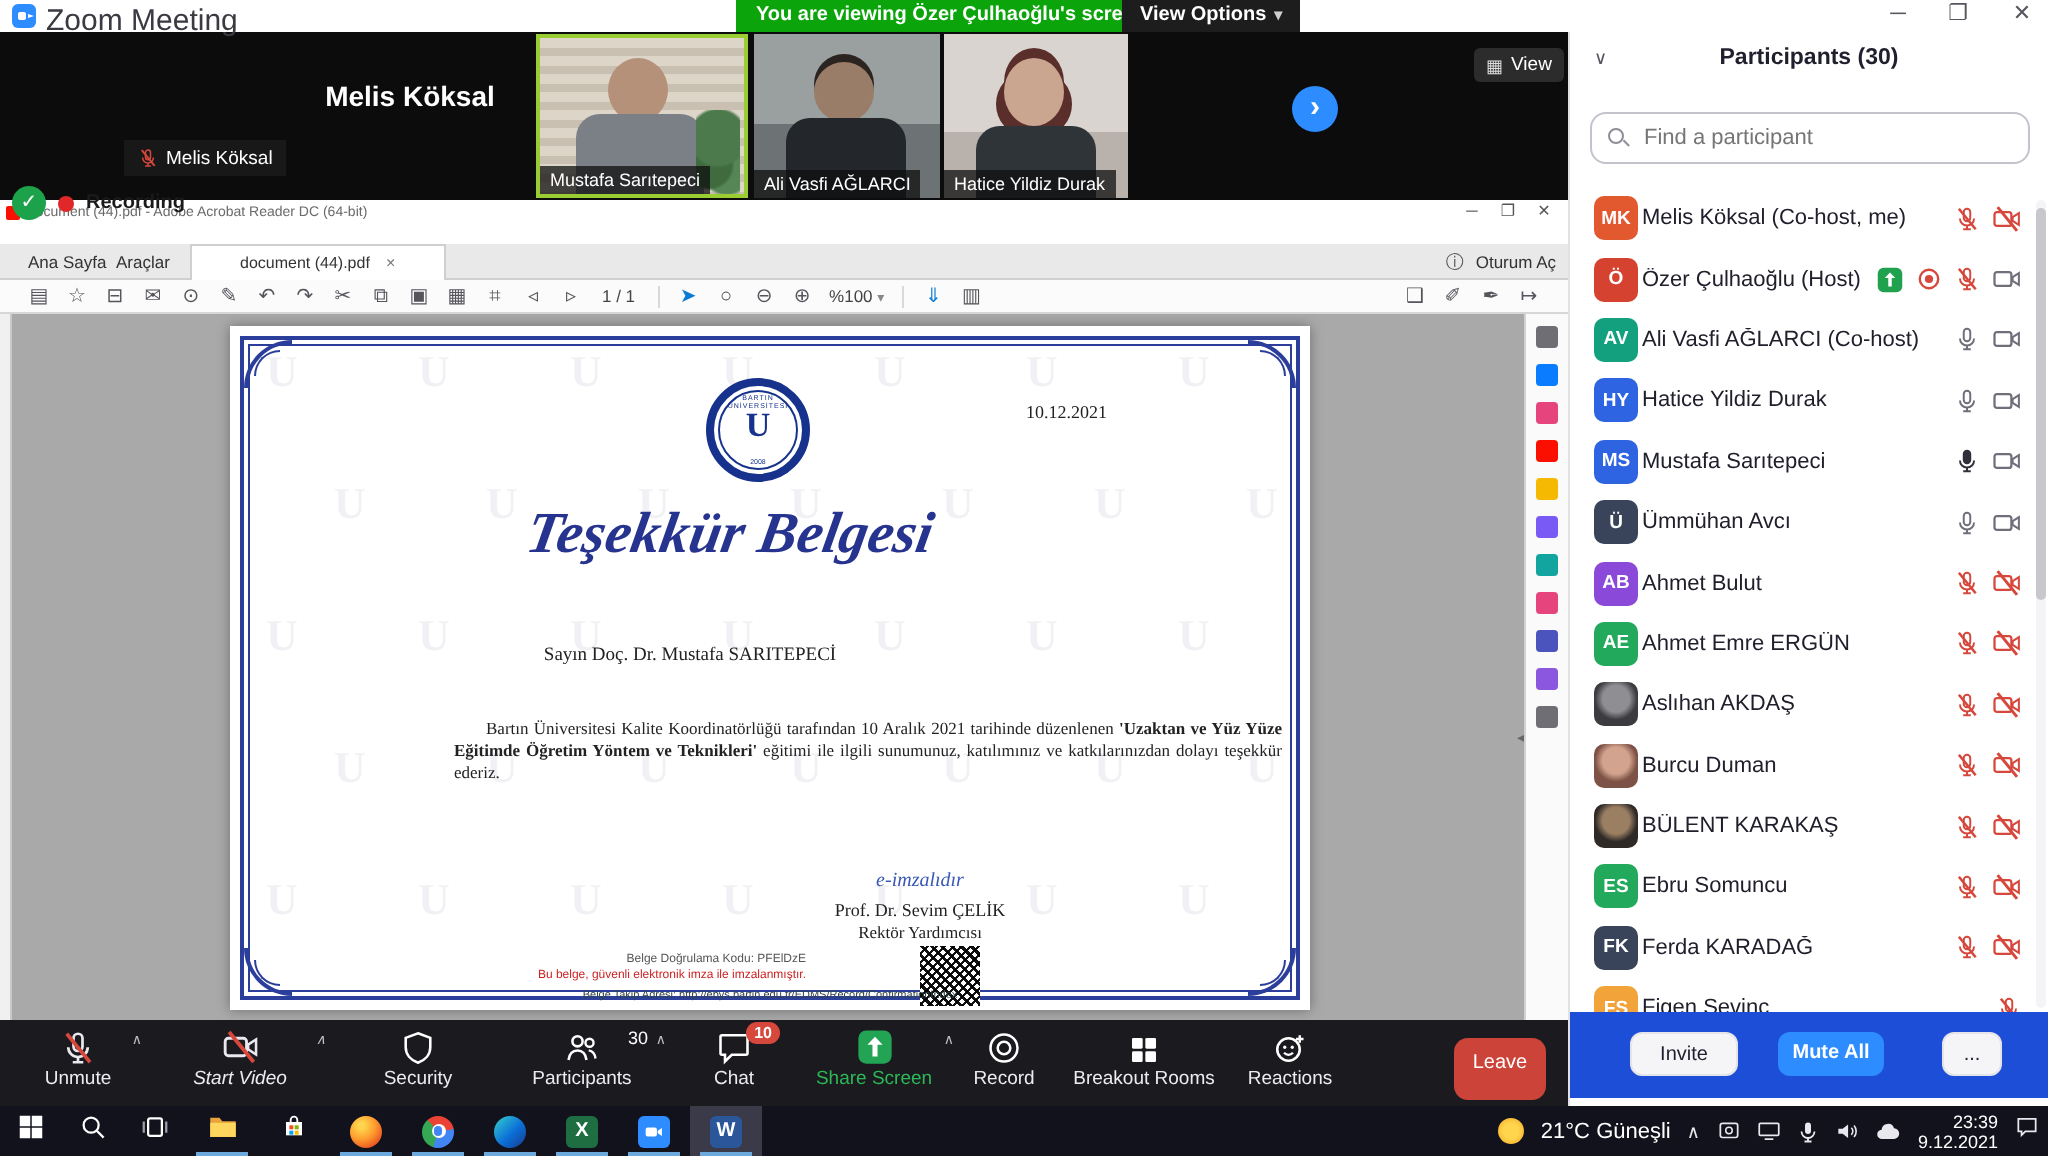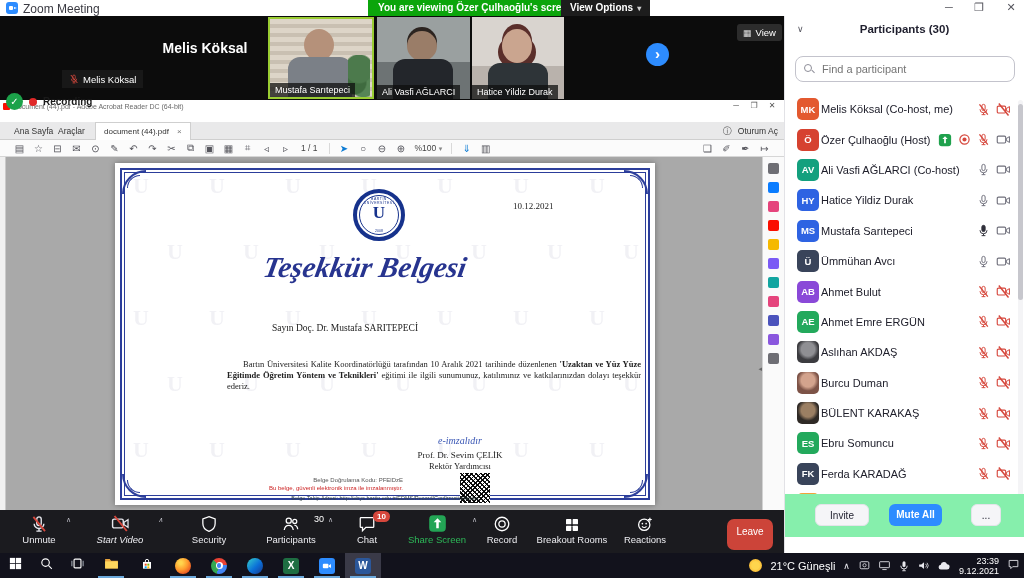--- a/index.html
+++ b/index.html
@@ -6,21 +6,21 @@
   *{box-sizing:border-box;}
   #screen{position:relative;width:1024px;height:578px;background:#fff;overflow:hidden;
           font-family:"Liberation Sans",sans-serif;-webkit-font-smoothing:antialiased;}
   .abs{position:absolute;}
 
   
   #titlebar{position:absolute;left:0;top:0;width:1024px;height:16px;background:#fff;z-index:60;}
   #zoom-app-icon{position:absolute;left:6px;top:2px;width:12px;height:12px;border-radius:3px;background:#2D8CFF;}
   #zoom-app-icon:after{content:"";position:absolute;left:2.5px;top:4px;width:4.5px;height:4px;background:#fff;border-radius:1px;}
   #zoom-app-icon:before{content:"";position:absolute;left:7.5px;top:4.5px;border-left:3px solid #fff;border-top:1.5px solid transparent;border-bottom:1.5px solid transparent;}
-  #app-title{position:absolute;left:23px;top:2px;font-size:12px;color:#3a3a42;}
+  #app-title{position:absolute;left:23px;top:2px;font-size:15px;color:#3a3a42;}
   #share-banner{position:absolute;left:368px;top:0;height:16px;line-height:16px;padding:0 10px;background:#0BA50B;color:#fff;font-size:10px;font-weight:bold;white-space:nowrap;}
   #view-options{position:absolute;left:561px;top:0;height:16px;line-height:16px;padding:0 9px;background:#1d1d1d;color:#fff;font-size:10px;font-weight:bold;white-space:nowrap;cursor:pointer;}
   #view-options .carr{font-size:8px;color:#cfcfcf;margin-left:4px;}
   .winctl{position:absolute;top:0px;font-size:11px;color:#57575f;width:22px;text-align:center;line-height:15px;}
 
   
   #videostrip{position:absolute;left:0;top:16px;width:784px;height:84px;background:#0c0c0c;}
   #melis-big{position:absolute;left:130px;top:24px;width:150px;text-align:center;color:#fff;font-size:14px;font-weight:bold;}
   #melis-tag{position:absolute;left:62px;top:54px;height:18px;background:rgba(25,25,25,.9);color:#fff;font-size:9.5px;display:flex;align-items:center;padding:0 7px;gap:4px;}
   .vtile{position:absolute;top:1px;height:82px;overflow:hidden;background:#444;}
@@ -45,21 +45,21 @@
   
   #acrobat{position:absolute;left:0;top:100px;width:784px;height:410px;background:#fff;}
   #acr-titlebar{position:absolute;left:0;top:0;width:100%;height:12px;background:#fff;}
   #acr-appicon{position:absolute;left:3px;top:3px;width:7px;height:7px;background:#FA0F00;border-radius:1px;}
   #acr-title{position:absolute;left:14px;top:3px;font-size:7px;color:#6a6a6a;white-space:nowrap;}
   .acr-ctl{position:absolute;top:1px;font-size:8px;color:#555;width:16px;text-align:center;}
   #acr-menubar{position:absolute;left:0;top:12px;width:100%;height:10px;display:flex;gap:11px;padding-left:8px;align-items:center;}
   .menu-item{font-size:7.5px;color:#333;}
   #acr-tabbar{position:absolute;left:0;top:22px;width:100%;height:18px;background:#e9e9ea;border-bottom:1px solid #cfcfcf;}
   .navtab{position:absolute;top:0;height:18px;line-height:18px;font-size:8.5px;color:#333;padding:0 6px;}
-  #doc-tab{position:absolute;left:95px;top:0;height:18px;line-height:18px;background:#fff;font-size:8px;color:#333;padding:0 8px;border:1px solid #cfcfcf;border-bottom:none;}
+  #doc-tab{position:absolute;left:95px;top:0;height:18px;line-height:18px;background:#fff;font-size:8px;color:#333;padding:0 24px;border:1px solid #cfcfcf;border-bottom:none;}
   #doc-tab .x{margin-left:8px;color:#777;}
   #signin{position:absolute;right:6px;top:0;height:18px;line-height:18px;font-size:8.5px;color:#333;}
   #signin .info{color:#555;font-size:9px;margin-right:6px;}
   #acr-toolbar{position:absolute;left:0;top:40px;width:100%;height:17px;background:#fbfbfb;border-bottom:1px solid #d6d6d6;display:flex;align-items:center;padding:0 10px;}
   .ticon{font-size:10px;color:#55555c;width:15px;text-align:center;margin:0 2px;}
   .ticon.blue{color:#0b7bd4;}
   .tdiv{width:1px;height:11px;background:#d9d9d9;margin:0 5px;}
   .tpage{font-size:8.5px;color:#444;margin:0 6px;white-space:nowrap;}
   .tzoom{font-size:8.5px;color:#444;margin:0 4px;white-space:nowrap;}
   .tzoom .carr{font-size:7px;color:#888;}
@@ -114,21 +114,21 @@
   #find-input{position:absolute;left:10px;top:40px;width:220px;height:26px;border:1px solid #c3c3cc;border-radius:8px;font-size:11px;color:#333;padding:0 8px 0 26px;outline:none;font-family:"Liberation Sans",sans-serif;}
   #find-mag{position:absolute;left:19px;top:48px;width:8px;height:8px;border:1.4px solid #8e8e99;border-radius:50%;}
   #find-mag:after{content:"";position:absolute;width:4px;height:1.4px;background:#8e8e99;transform:rotate(45deg);right:-3.5px;bottom:-1px;}
   #plist{position:absolute;left:0;top:78px;width:234px;height:416px;overflow:hidden;}
   .prow{display:flex;align-items:center;height:30.4px;padding:0 8px 0 12px;}
   .pavatar{width:22px;height:22px;border-radius:5px;color:#fff;font-size:9.5px;font-weight:bold;display:flex;align-items:center;justify-content:center;flex:none;}
   .pname{font-size:11px;color:#20202c;margin-left:2px;flex:1;white-space:nowrap;overflow:hidden;}
   .picons{display:flex;align-items:center;gap:6px;flex:none;}
   #pscroll{position:absolute;right:1px;top:84px;width:5px;height:404px;background:#f4f4f6;border-radius:3px;}
   #pscroll .thumb{position:absolute;left:0;top:4px;width:5px;height:196px;background:#c7c7cd;border-radius:3px;}
-  #panel-bottom{position:absolute;left:0;bottom:16px;width:100%;height:43px;background:#86efac;}
+  #panel-bottom{position:absolute;left:0;bottom:4px;width:100%;height:43px;background:#1d4ed8;}
   .pbtn{position:absolute;top:10px;height:22px;border-radius:6px;font-size:10px;line-height:22px;text-align:center;cursor:pointer;}
   #invite-btn{left:30px;width:54px;background:#f5f5f8;color:#1f1f2e;border:1px solid #e4e4ea;}
   #muteall-btn{left:104px;width:53px;background:#2D8CFF;color:#fff;font-weight:bold;}
   #more-btn{left:186px;width:30px;background:#f5f5f8;color:#1f1f2e;border:1px solid #e4e4ea;}
 
   
   #taskbar{position:absolute;left:0;top:553px;width:1024px;height:25px;background:#12121c;display:flex;align-items:center;z-index:70;}
   .tbbtn{width:31px;height:25px;display:flex;align-items:center;justify-content:center;position:relative;flex:none;}
   .tbbtn.appslot{width:36px;}
   .tbbtn.active{background:#3a3a48;}

